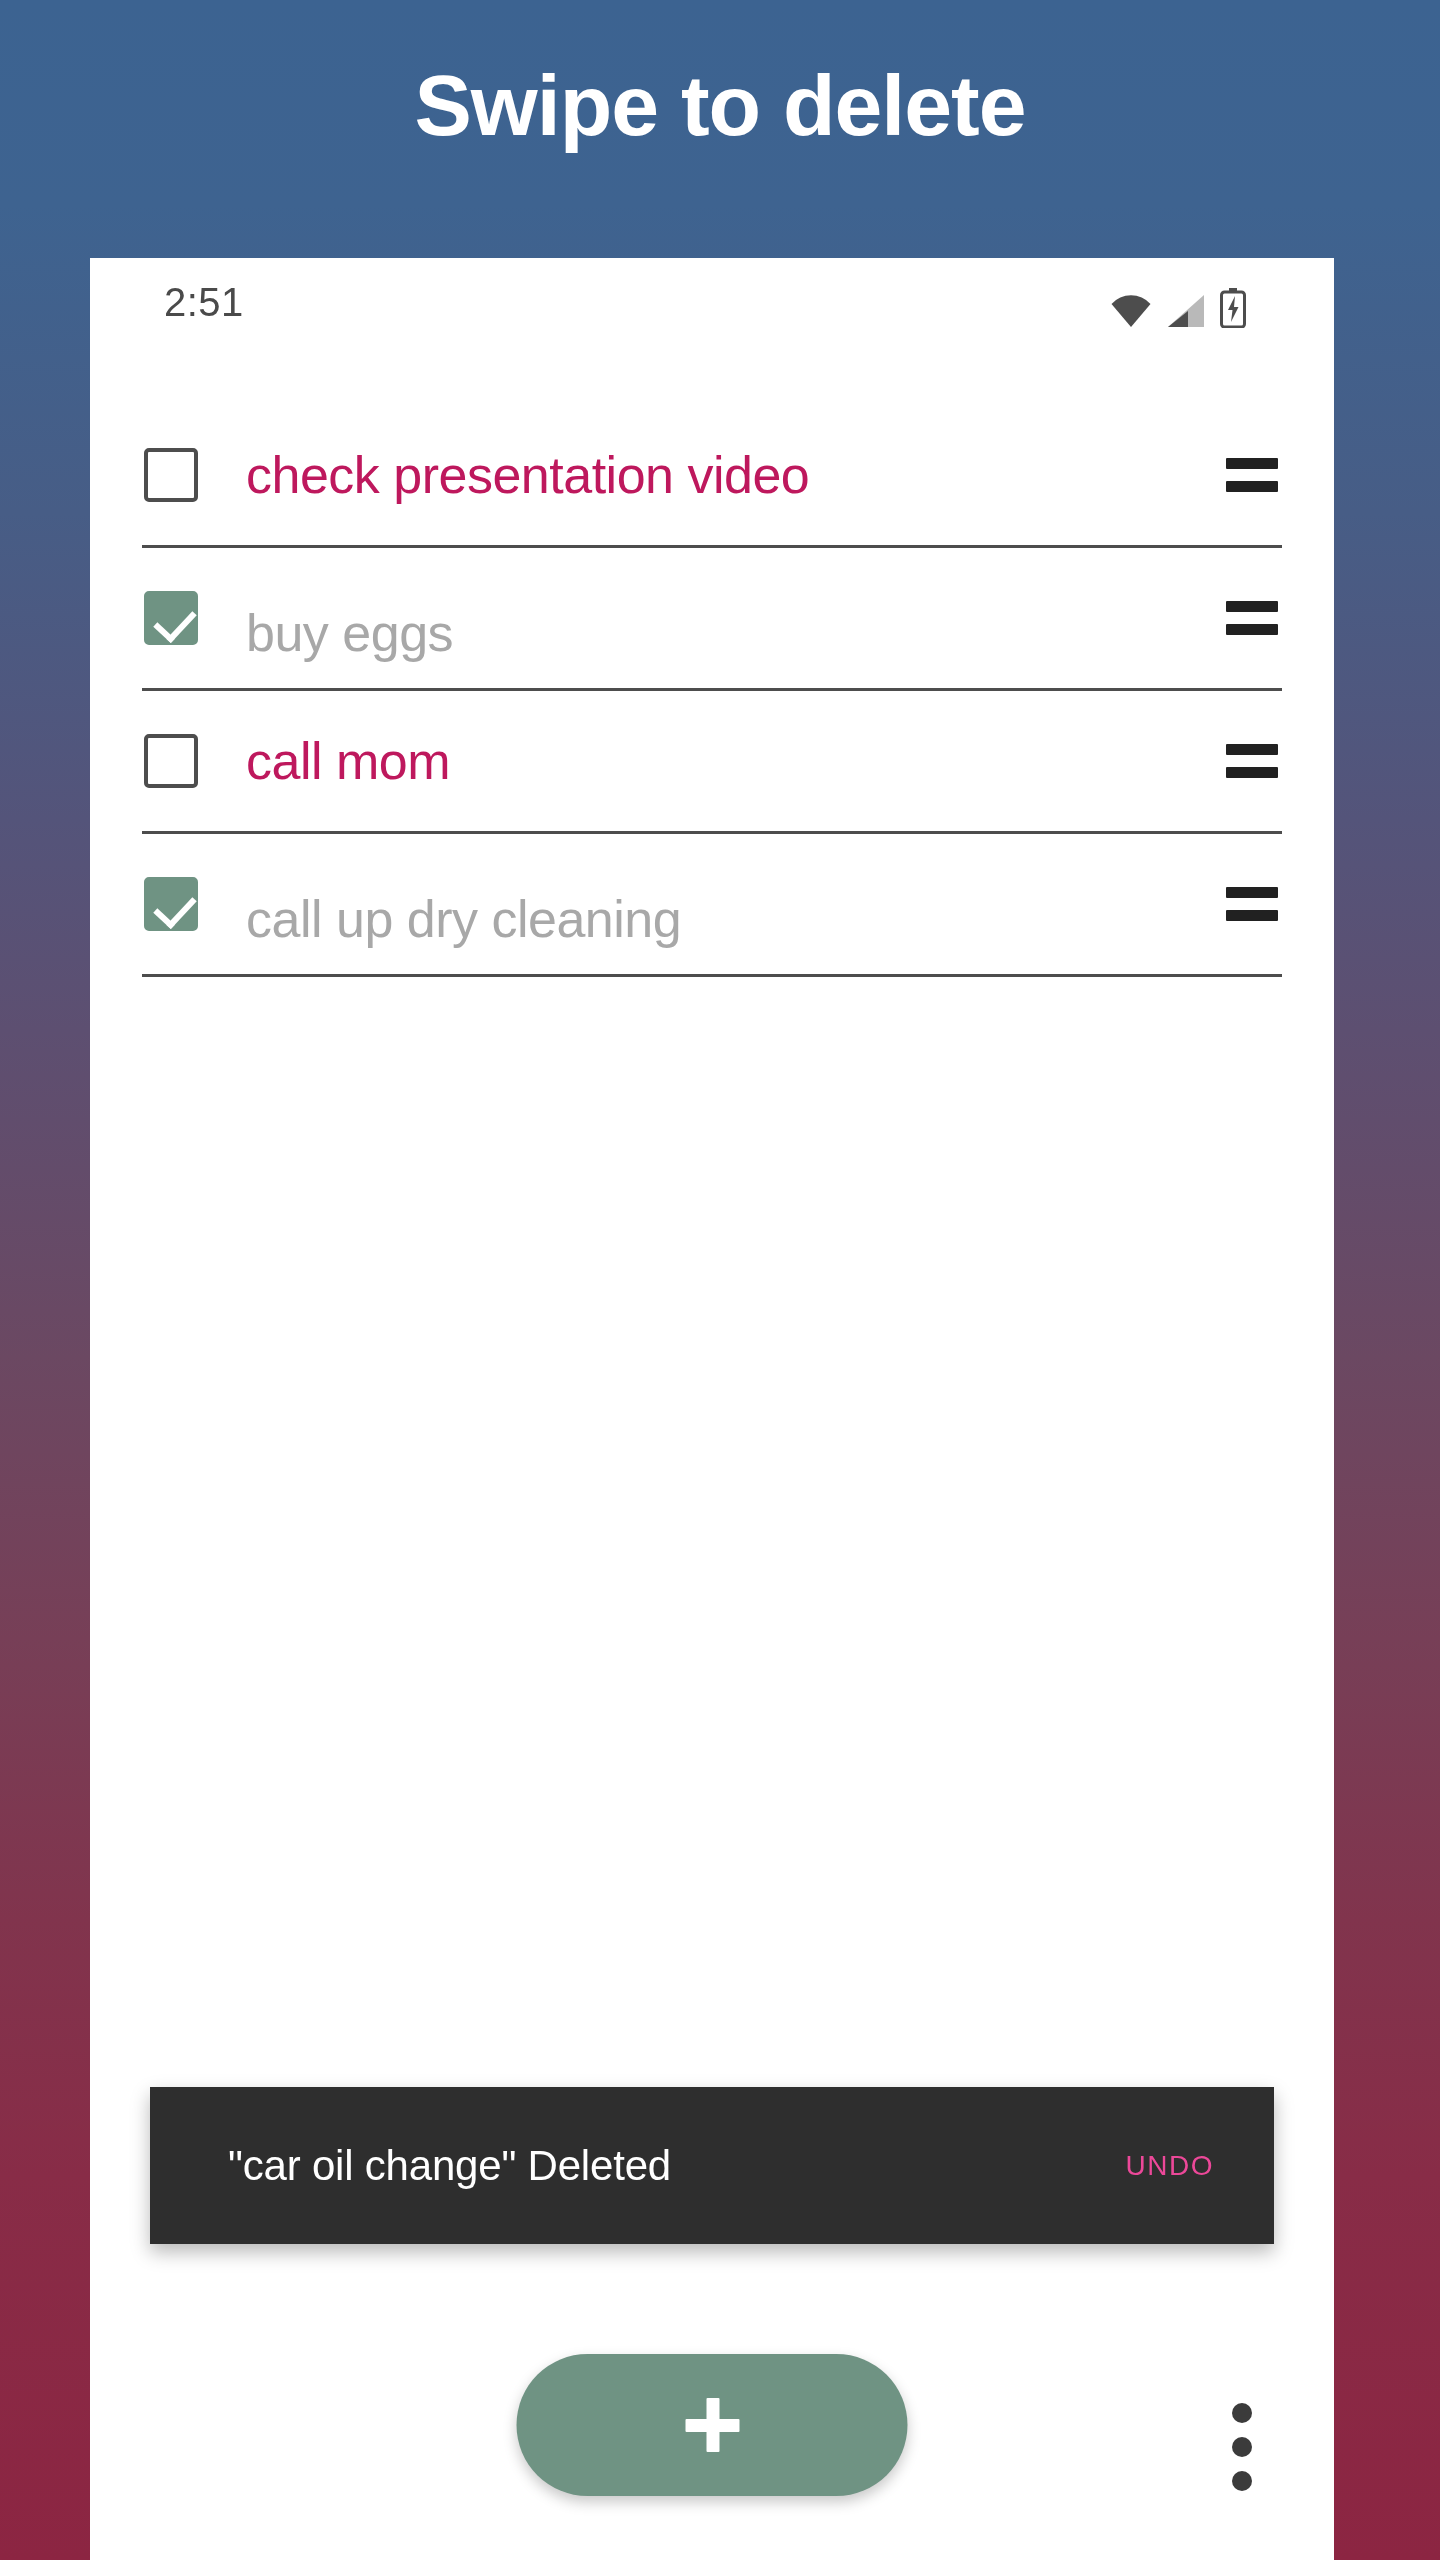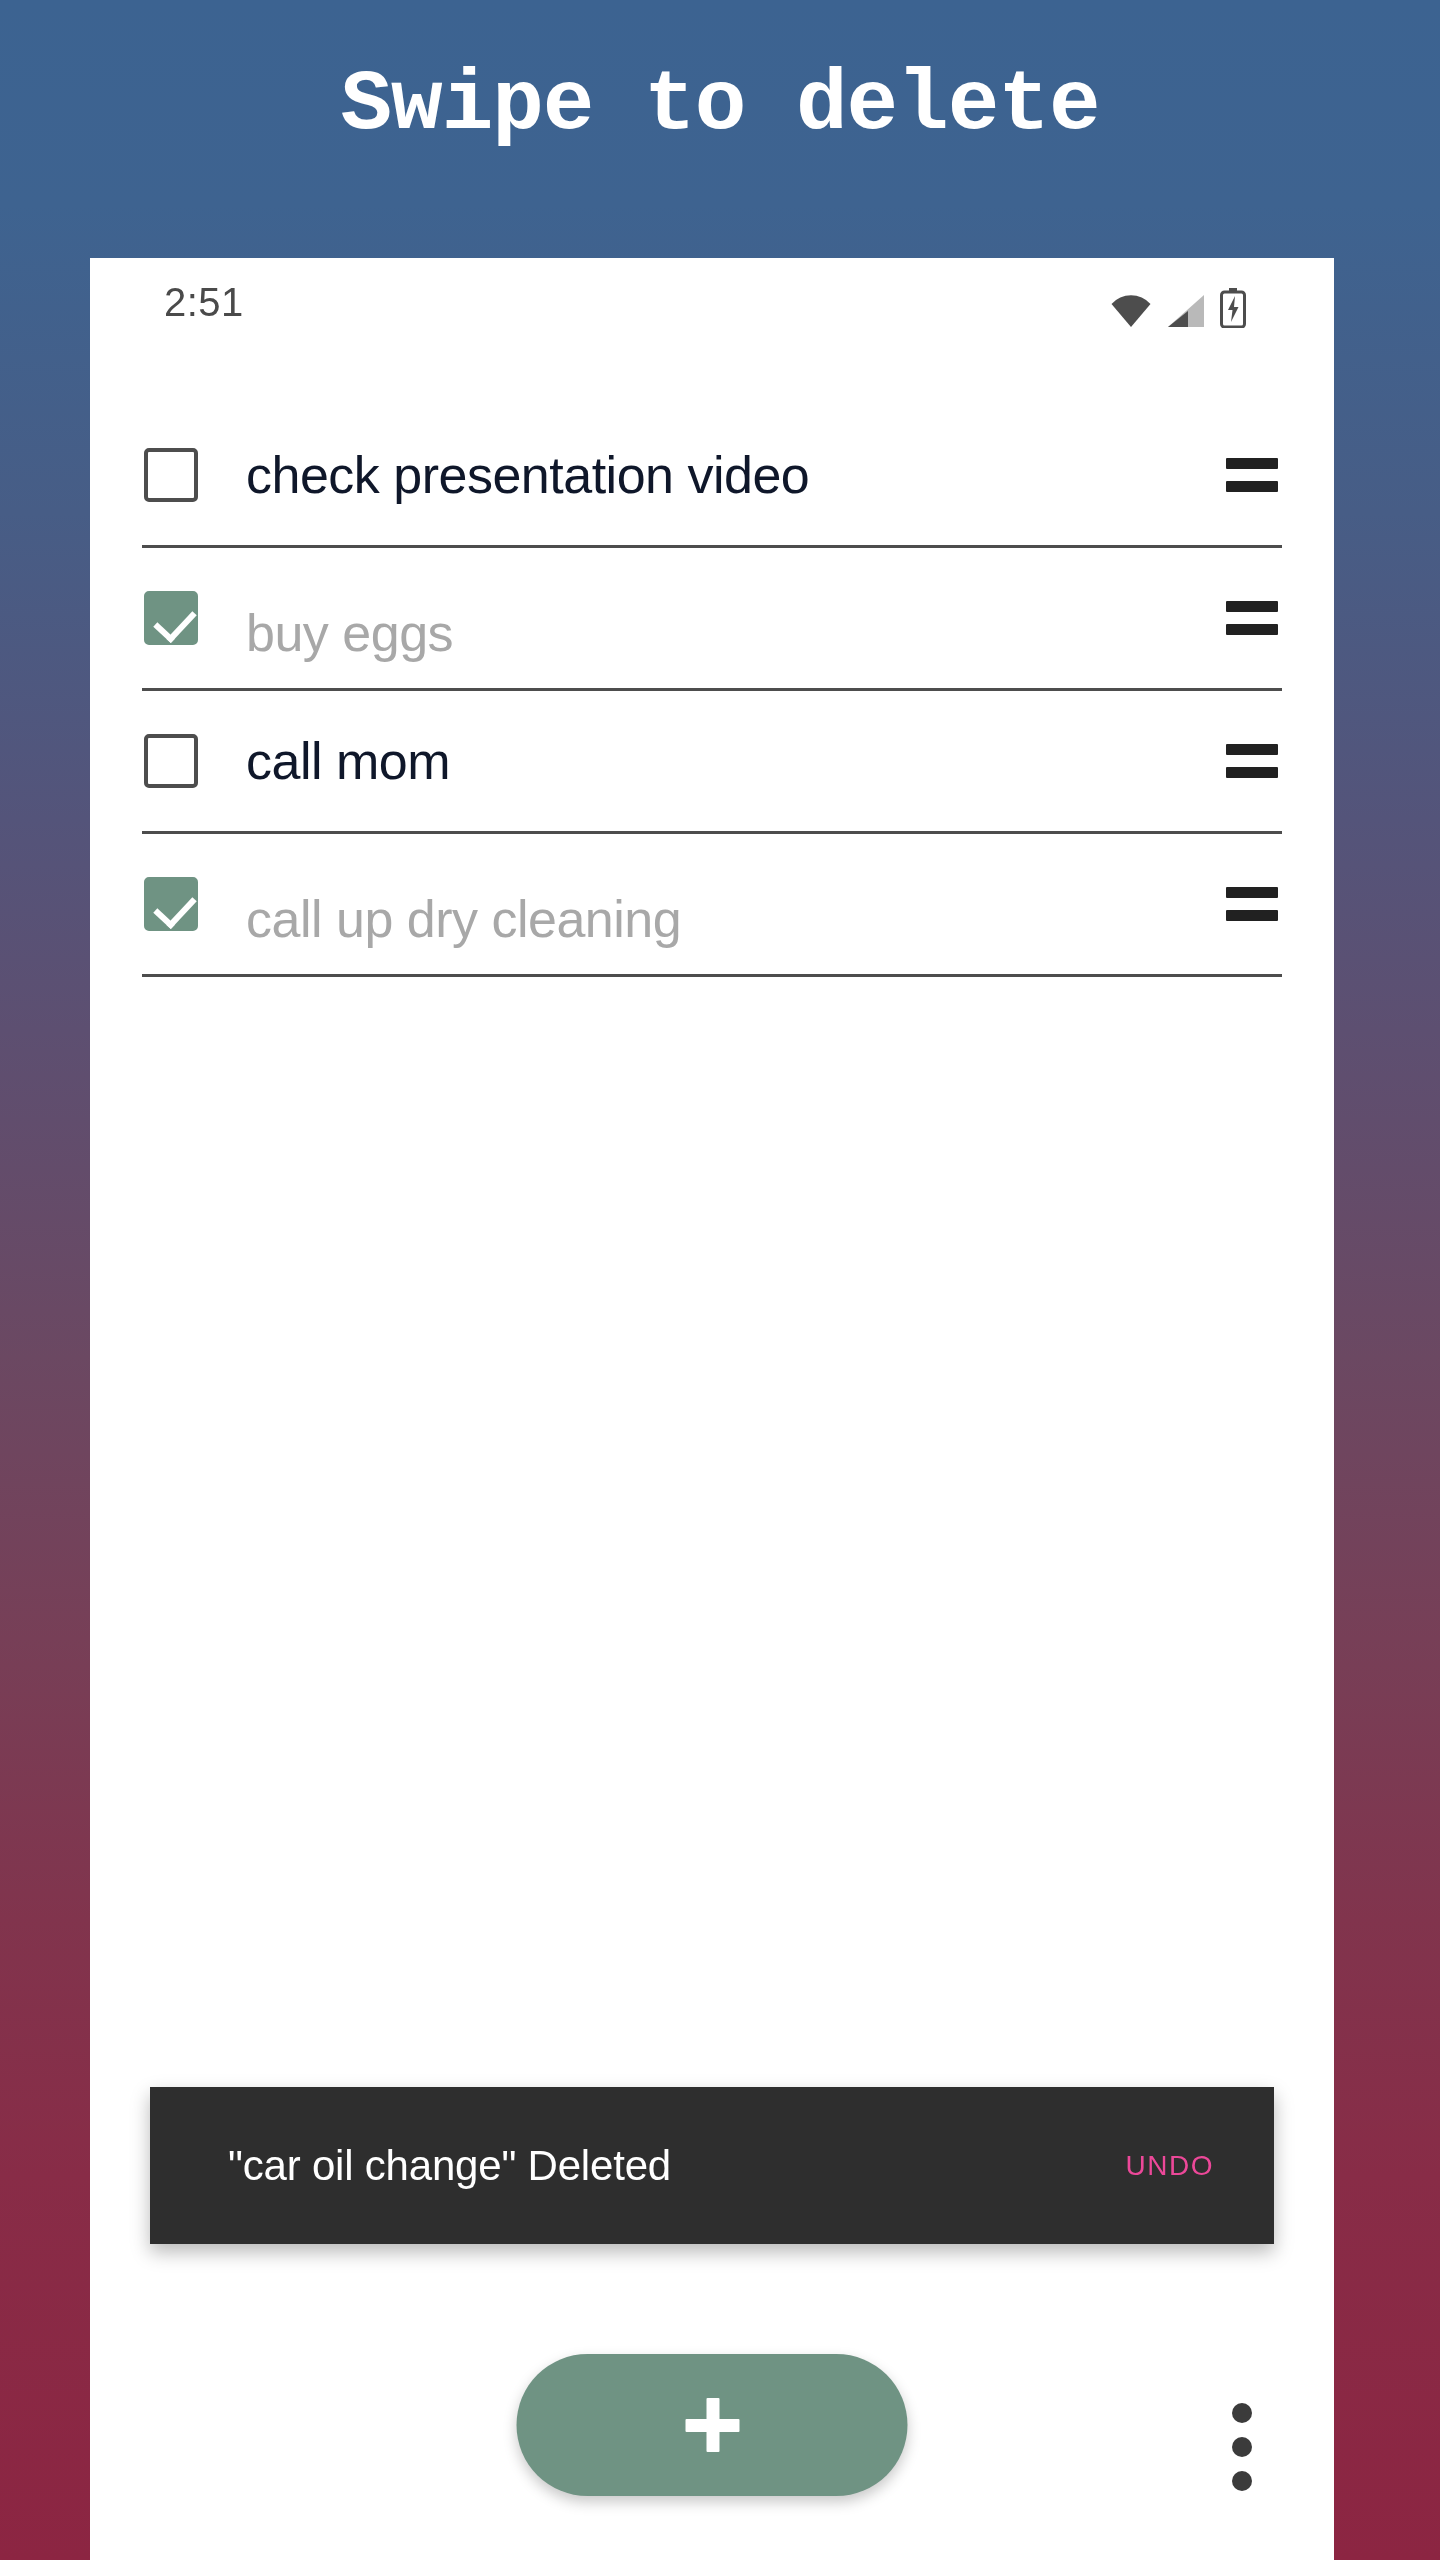--- a/index.html
+++ b/index.html
@@ -30,21 +30,20 @@
   
   .page-title {
     width: 1440px;
     text-align: center;
     color: #ffffff;
     font-size: 86px;
     font-weight: bold;
     letter-spacing: -1px;
     line-height: 1;
     padding-top: 62px;
-    font-family: Liberation Mono, monospace;
   }
 
   
   .phone {
     position: absolute;
     left: 90px;
     top: 258px;
     width: 1244px;
     height: 2302px;
     background: #ffffff;
@@ -113,21 +112,21 @@
     width: 18px;
     height: 32px;
     border: solid #ffffff;
     border-width: 0 6px 6px 0;
     transform: rotate(43deg);
   }
   .task-label {
     flex: 1 1 auto;
     margin-left: 48px;
     font-size: 52px;
-    color: #0f172a;
+    color: #be185d;
     letter-spacing: -0.5px;
     white-space: nowrap;
   }
   .task-label.done {
     color: #a8a8a8;
     margin-top: 29px;
   }
   .drag-handle {
     flex: 0 0 auto;
     width: 52px;

